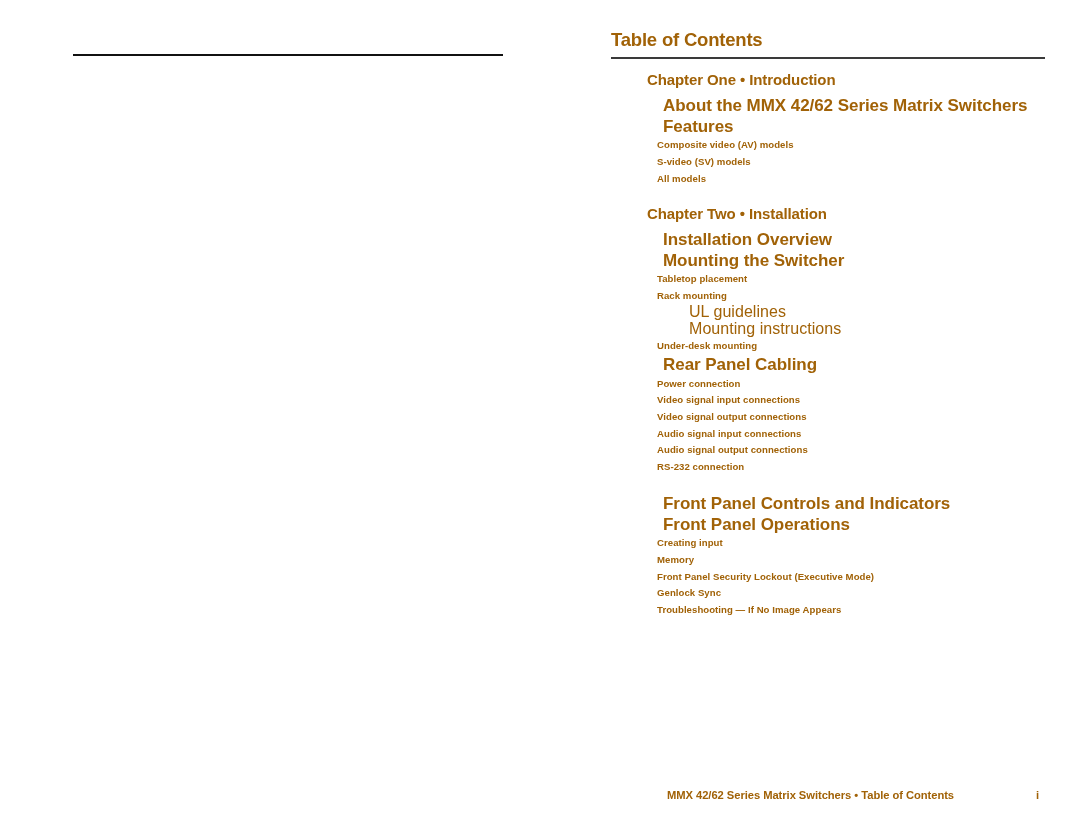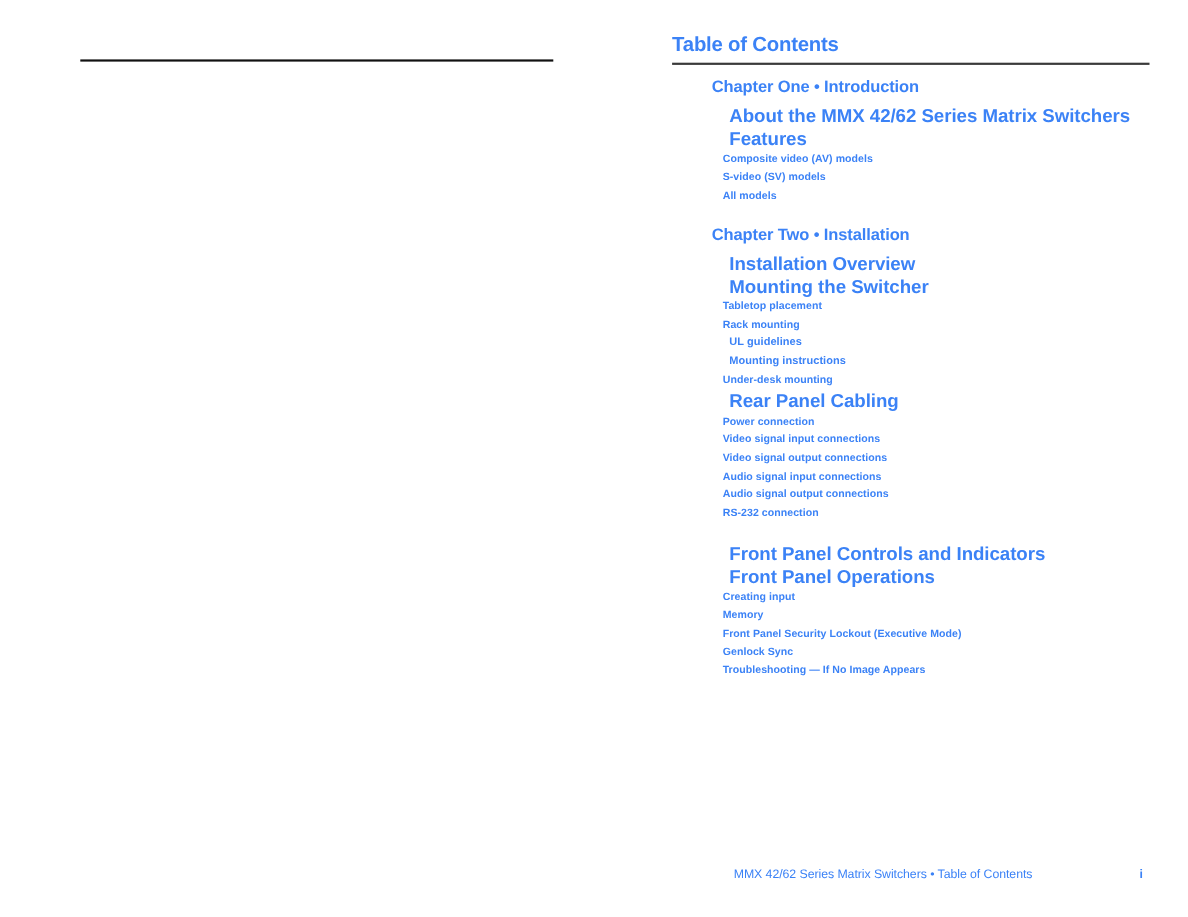--- a/index.html
+++ b/index.html
@@ -7,21 +7,21 @@
     padding: 0;
     background: #ffffff;
   }
   #page {
     position: relative;
     width: 1080px;
     height: 834px;
     background: #ffffff;
     overflow: hidden;
     font-family: "Liberation Sans", sans-serif;
-    color: #3b82f6;
+    color: #a16207;
     -webkit-font-smoothing: antialiased;
   }
 
   
   #left-page {
     position: absolute;
     left: 0;
     top: 0;
     width: 575px;
     height: 834px;
@@ -89,23 +89,23 @@
   }
   .lvl-2 {
     margin-left: 82px;
     font-size: 9.6px;
     font-weight: bold;
     letter-spacing: 0.05px;
     line-height: 16.7px;
     white-space: nowrap;
   }
   .lvl-3 {
-    margin-left: 88px;
-    font-size: 10px;
-    font-weight: bold;
+    margin-left: 114px;
+    font-size: 16px;
+    font-weight: normal;
     letter-spacing: 0.05px;
     line-height: 16.7px;
     white-space: nowrap;
   }
 
   .gap-before-chapter { height: 14px; }
   .gap-small { height: 3px; }
 
   
   .footer {
@@ -113,21 +113,21 @@
     left: 0;
     top: 789px;
     width: 505px;
     height: 20px;
   }
   .footer-text {
     position: absolute;
     left: 92px;
     top: 0;
     font-size: 11.2px;
-    font-weight: normal;
+    font-weight: bold;
     letter-spacing: -0.05px;
     white-space: nowrap;
   }
   .footer-page {
     position: absolute;
     left: 461px;
     top: 0;
     font-size: 11.2px;
     font-weight: bold;
     white-space: nowrap;

